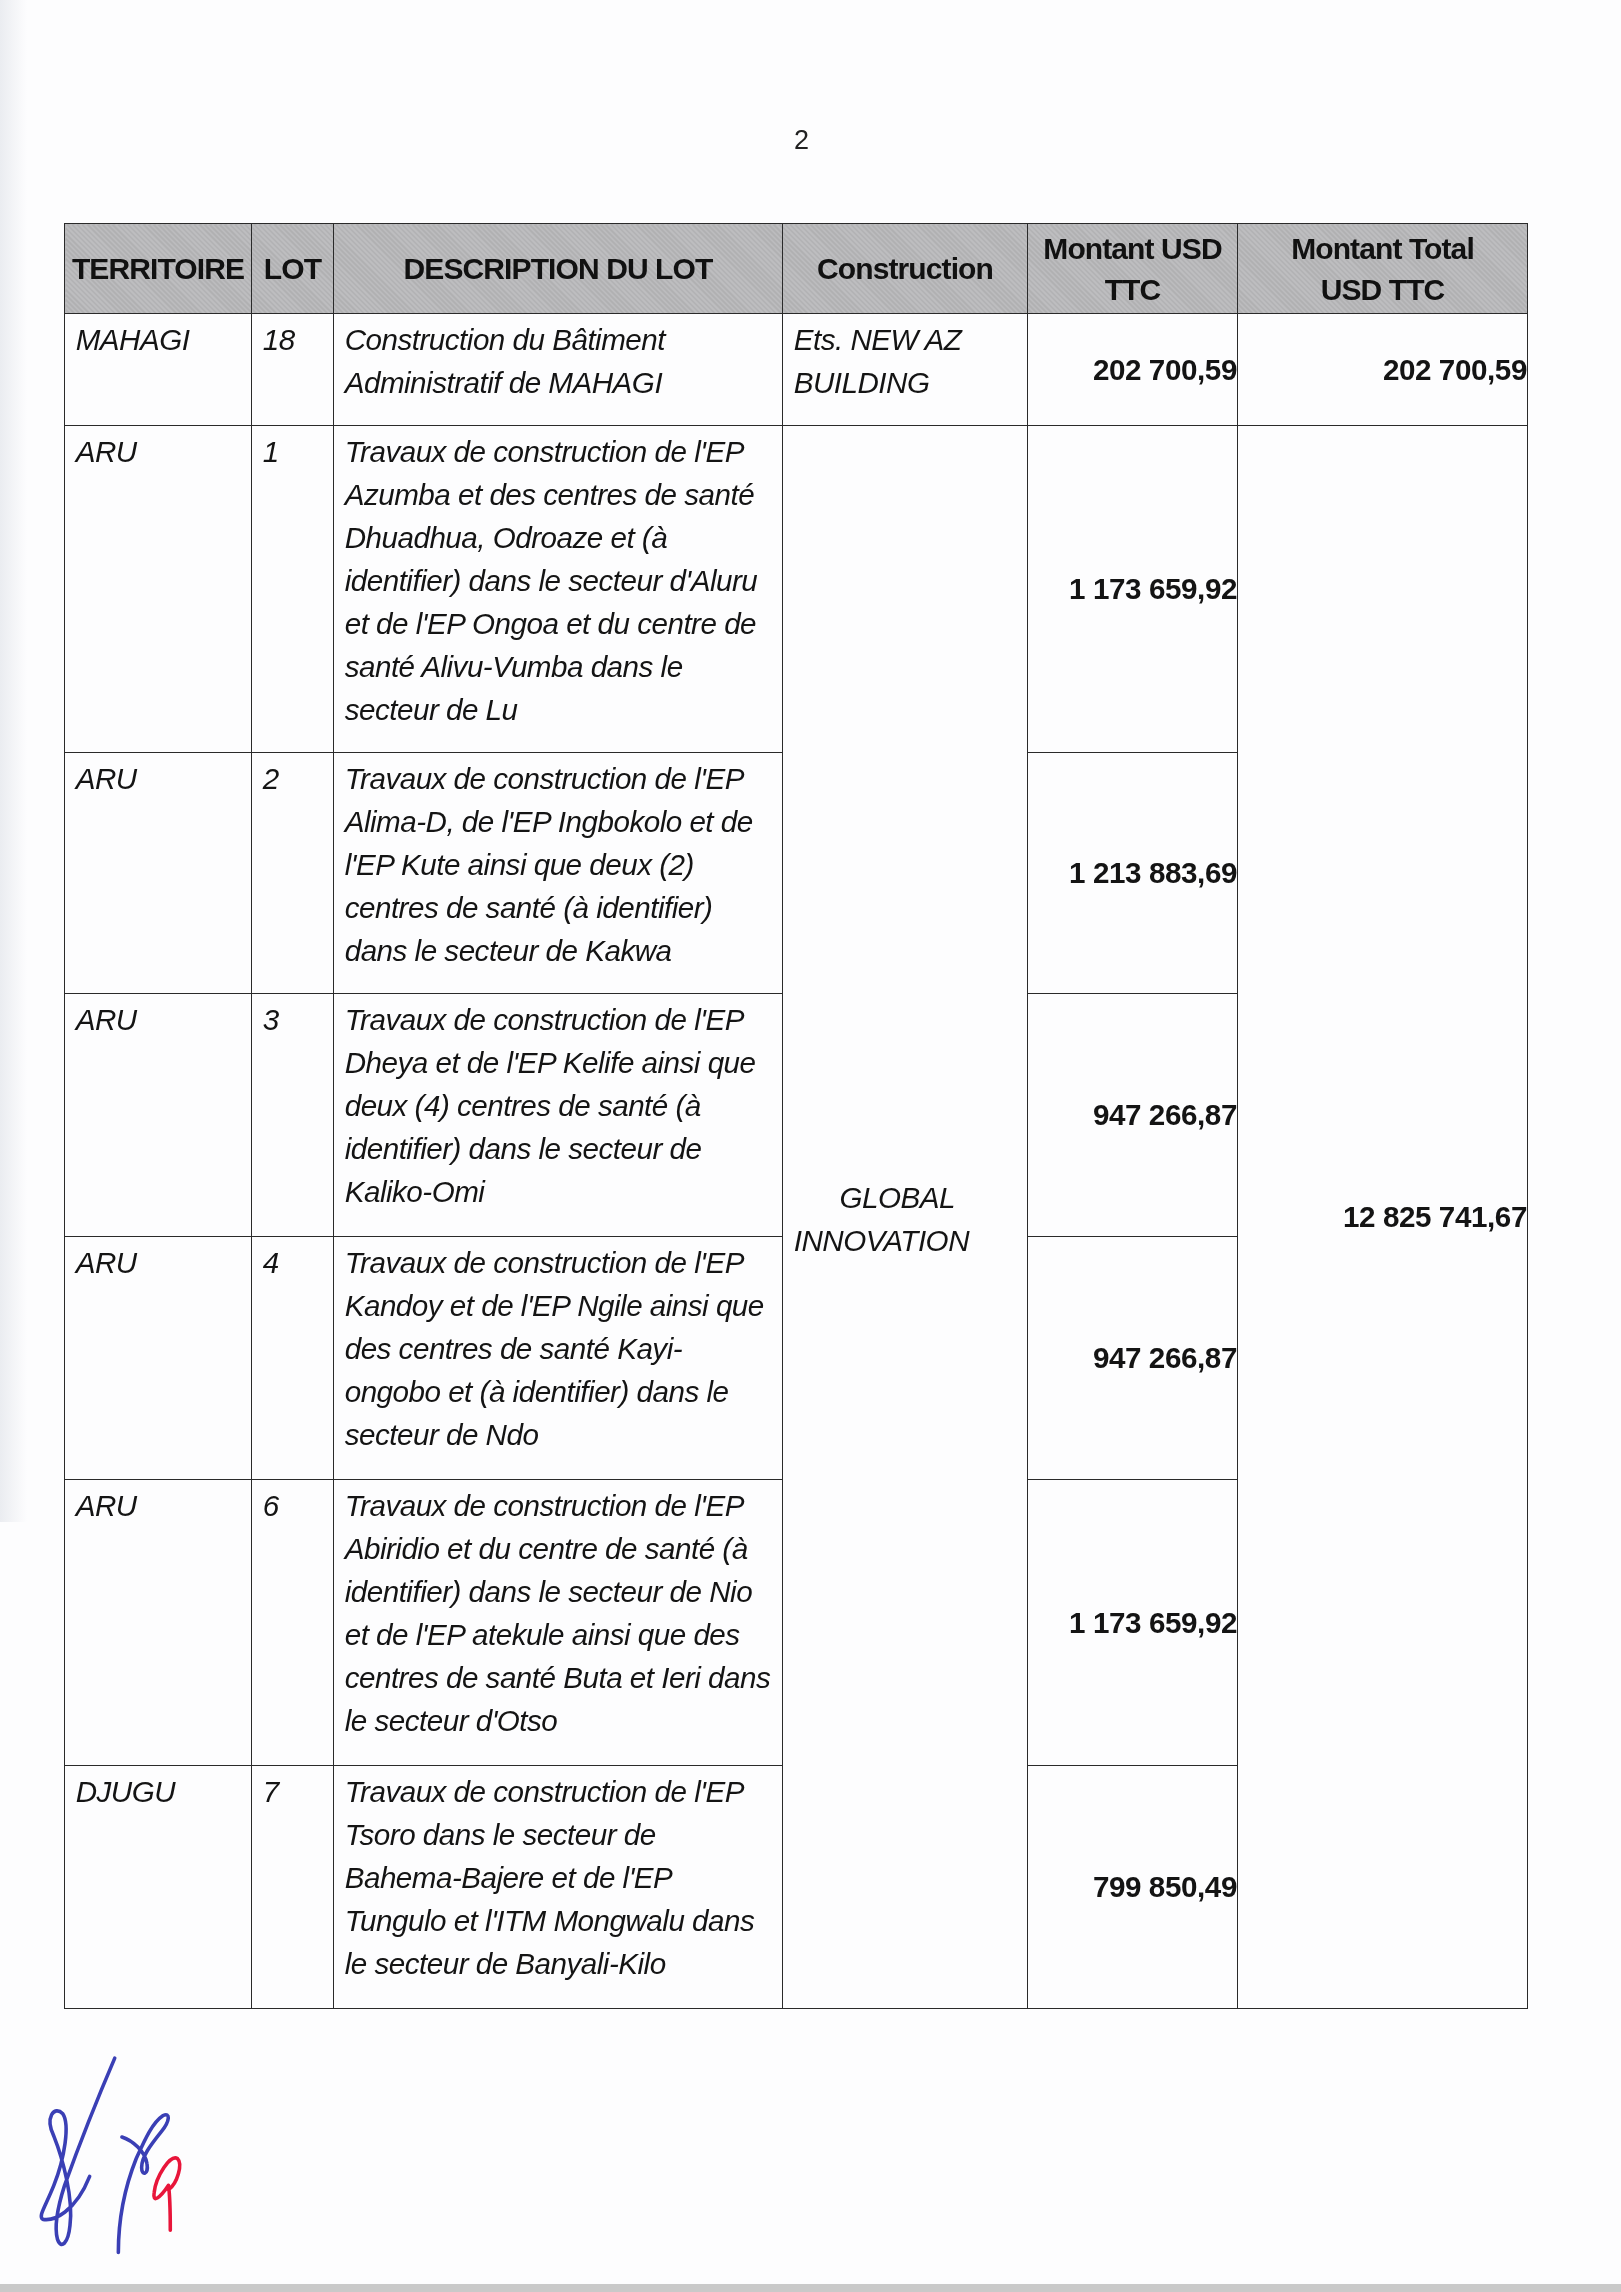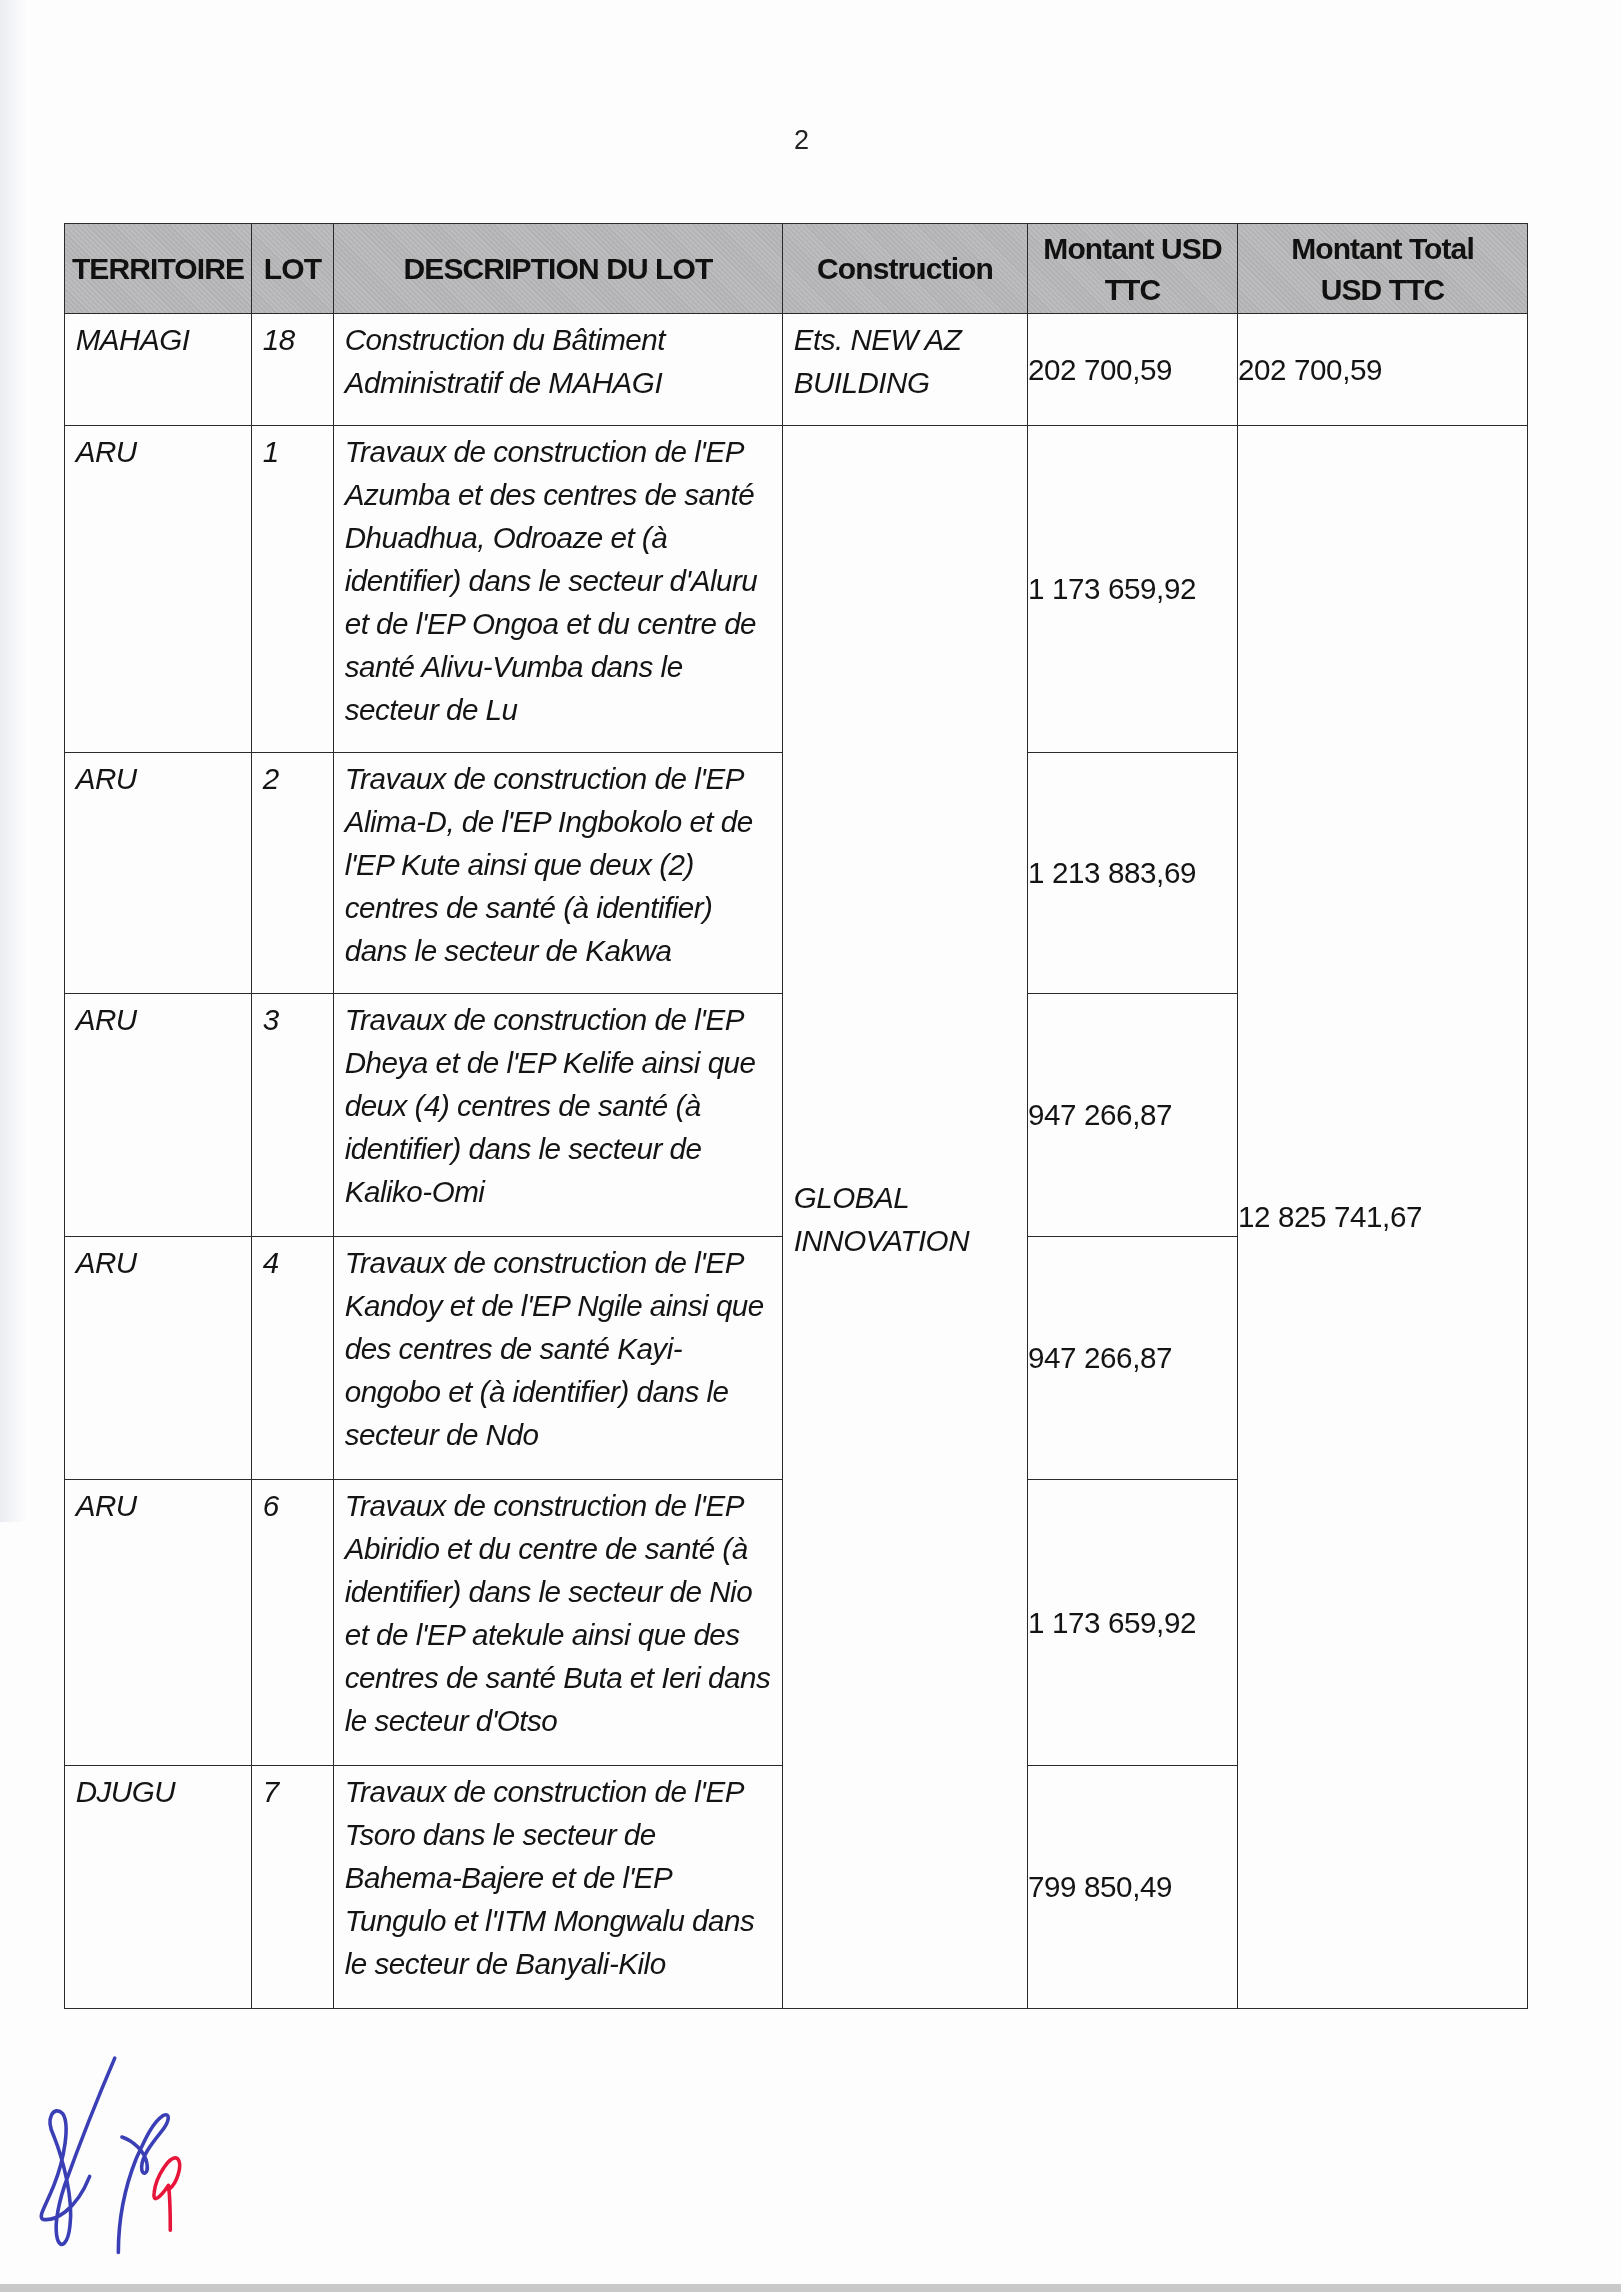--- a/index.html
+++ b/index.html
@@ -46,26 +46,28 @@
     color:#111;
   }
   .cell {
     font-size:29.6px;
     line-height:43px;
     letter-spacing:-0.5px;
     padding:3.6px 9px 0 10.7px;
     font-style:italic;
   }
   .num {
+    text-align:right;
     padding-right:9px;
     vertical-align:middle !important;
     font-size:29.6px;
     letter-spacing:-0.4px;
-  }
-  td.attr-merged { vertical-align:middle !important; }
+    font-weight:bold;
+  }
+  td.attr-merged { vertical-align:middle !important;text-align:right; }
   td.total-merged { vertical-align:middle !important; }
   .r-mahagi td { height:111px; }
   .r-aru1 td { height:326px; }
   .r-aru2 td { height:240px; }
   .r-aru3 td { height:242px; }
   .r-aru4 td { height:242px; }
   .r-aru6 td { height:285px; }
   .r-djugu td { height:242px; }
   .signature {
     position:absolute; left:18px; top:2042px; width:215px; height:224px;

